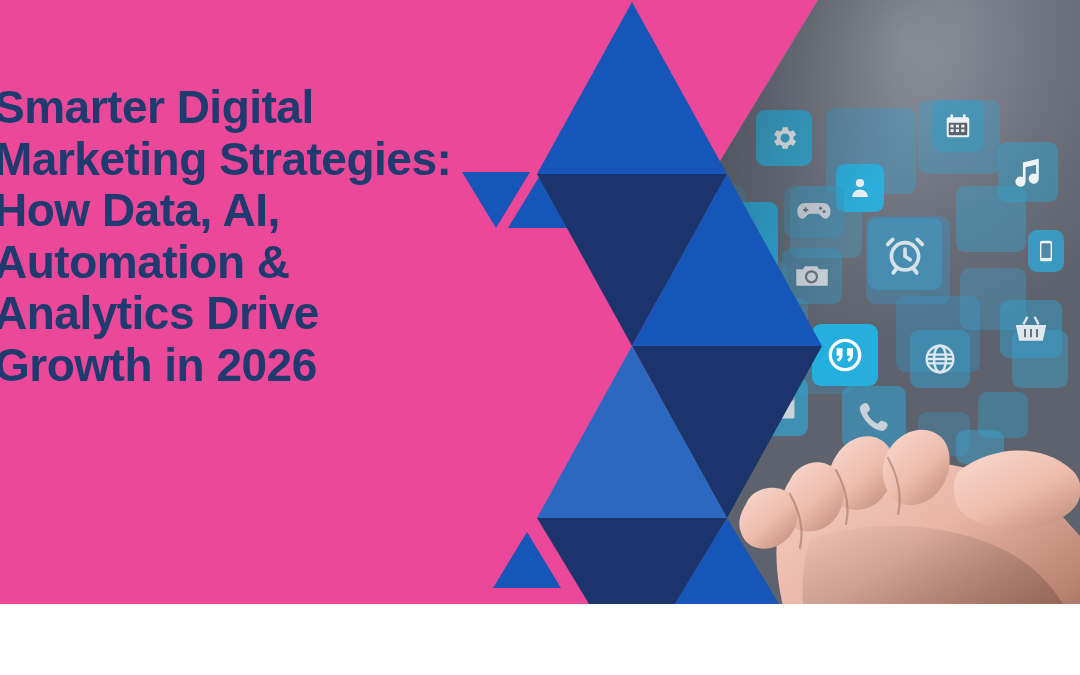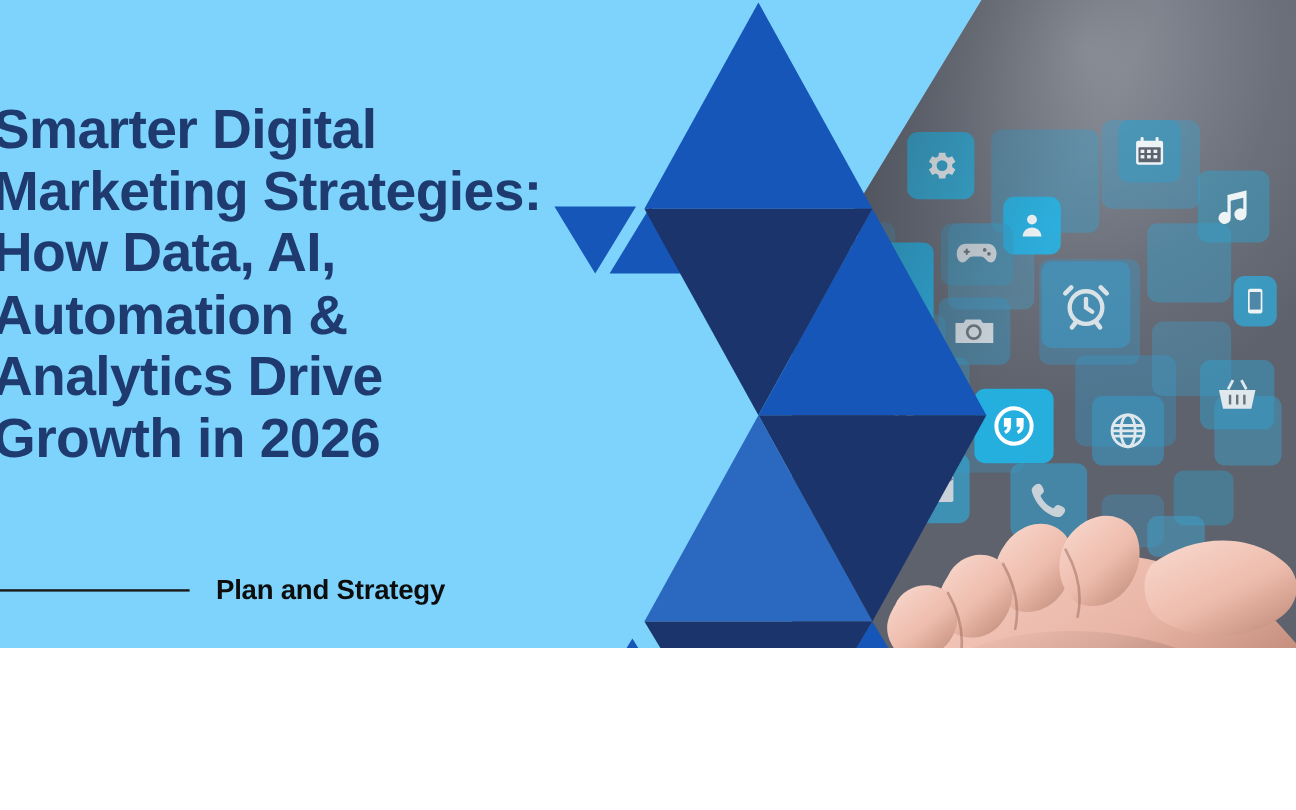--- a/index.html
+++ b/index.html
@@ -3,23 +3,23 @@
 <meta charset="utf-8">
 <style>
   html, body {
     margin: 0;
     padding: 0;
     background: #ffffff;
   }
   #stage {
     position: relative;
     width: 1080px;
-    height: 540px;
+    height: 604px;
     overflow: hidden;
-    background: #7dd3fc;
+    background: #ec4899;
     font-family: "Liberation Sans", sans-serif;
   }
 
   
   #photo-panel {
     position: absolute;
     top: 0;
     left: 660px;
     width: 420px;
     height: 675px;
@@ -360,18 +360,14 @@
 
     <polygon points="527,532 561,588 493,588" fill="#1556b8"></polygon>
 
     <polygon points="0,648 18,675 0,675" fill="#1556b8"></polygon>
   </svg>
 
   <div id="headline">
     <h1 id="headline-text">Smarter Digital Marketing Strategies: How Data, AI, Automation &amp; Analytics Drive Growth in 2026</h1>
   </div>
 
-  <div id="subtitle-row">
-    <div id="subtitle-rule"></div>
-    <div id="subtitle-text">Plan and Strategy</div>
-  </div>
 
 </div>
 
 </body></html>

